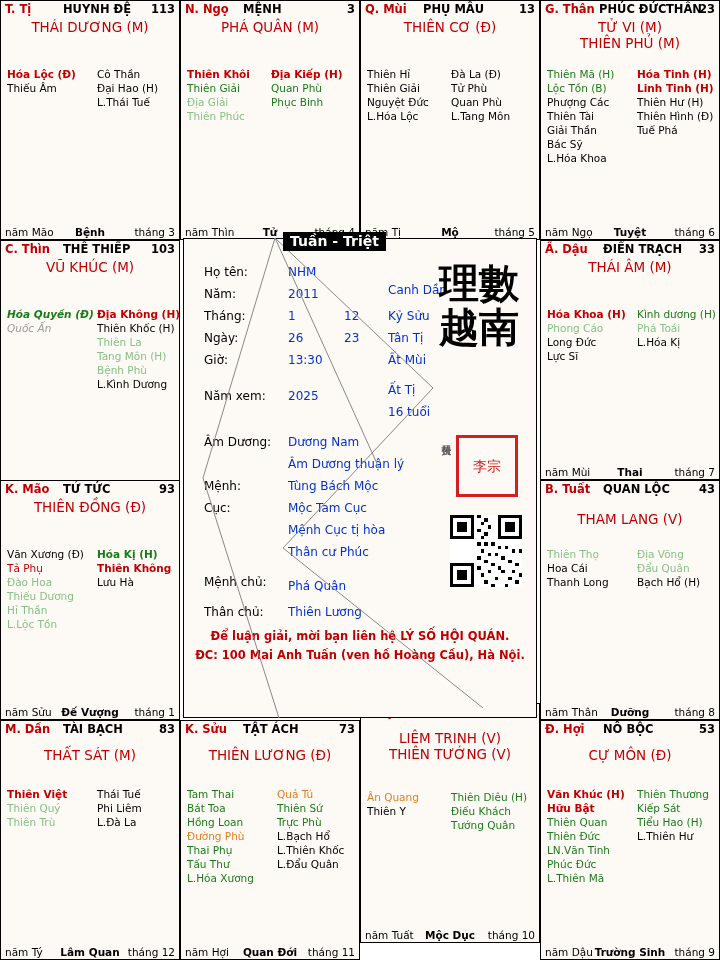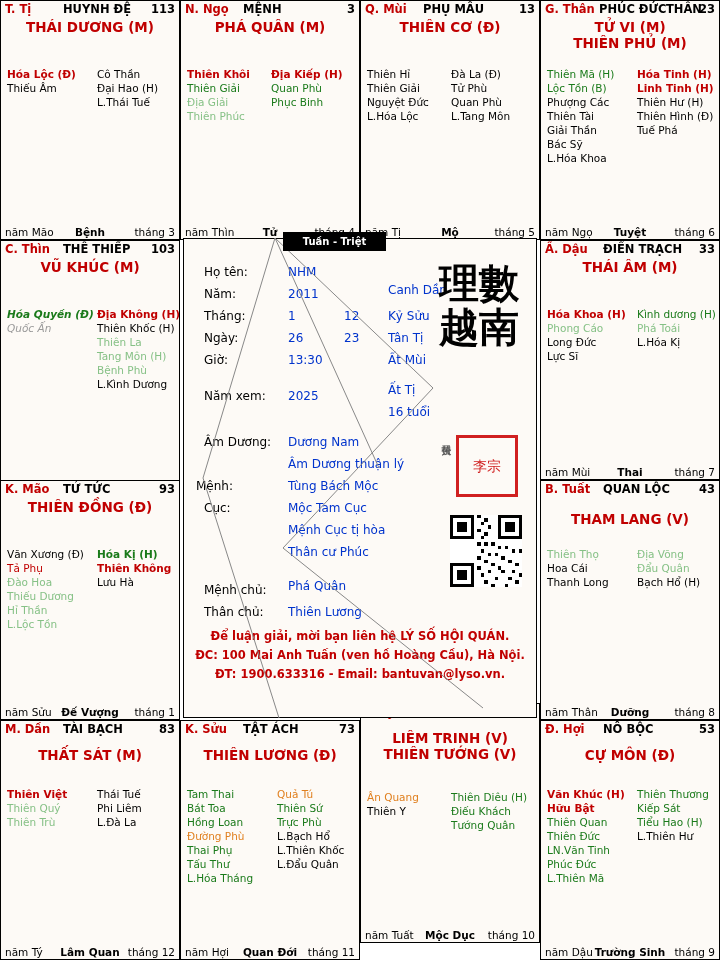--- a/index.html
+++ b/index.html
@@ -16,21 +16,21 @@
     position:absolute;
     border:1px solid #000;
     background:#fdfaf6;
     overflow:hidden;
   }
   .hdr { position:absolute; left:0; top:0; width:100%; height:17px; font-size:11.5px; }
   .hdr .cung { position:absolute; left:4px; top:1px; color:#c00000; font-weight:bold; }
   .hdr .cname { position:absolute; left:62px; top:1px; color:#000; font-weight:bold; }
   .hdr .num { position:absolute; right:4px; top:1px; color:#000; font-weight:bold; }
   .maintinh { position:absolute; left:0; top:18px; width:100%; text-align:center;
-              font-size:13.5px; font-weight:bold; color:#c00000; line-height:16px; }
+              font-size:13.5px; font-weight:normal; color:#c00000; line-height:16px; }
   .maintinh.two { font-size:13.5px; }
   .maintinh .l2 { display:block; }
   .col { position:absolute; top:0; font-size:10.5px; line-height:14px; }
   .col div { white-space:nowrap; }
   .foot { position:absolute; left:0; bottom:1px; width:100%; height:15px; font-size:10.5px; }
   .foot .n { position:absolute; left:4px; bottom:0; color:#000; }
   .foot .m { position:absolute; left:50%; transform:translateX(-50%); bottom:0; font-weight:bold; color:#000; }
   .foot .t { position:absolute; right:4px; bottom:0; color:#000; }
 
   .c-red { color:#c00000; }
@@ -41,21 +41,21 @@
   .c-orange { color:#e08020; }
   .bold { font-weight:bold; }
 
   
   #center {
     position:absolute; left:183px; top:238px; width:354px; height:480px;
     border:1px solid #000; background:#fdfaf6; overflow:hidden;
   }
   #tuantriet {
     position:absolute; left:283px; top:232px; width:103px; height:19px;
-    background:#000; color:#fff; font-size:10px; font-weight:bold;
+    background:#000; color:#fff; font-size:14px; font-weight:bold;
     text-align:center; line-height:19px; z-index:6;
   }
   .info-line { position:absolute; font-size:12px; color:#0033cc; white-space:nowrap; }
   .info-lbl { position:absolute; font-size:12px; color:#000; white-space:nowrap; }
   #kanji {
     position:absolute; right:14px; top:22px; width:86px;
     font-family:"DejaVu Serif", serif; font-size:40px; color:#000;
     text-align:center; line-height:44px; font-weight:bold;
   }
   #seal {
@@ -325,21 +325,21 @@
       <span class="num">73</span>
     </div>
     <div class="maintinh" style="top:26px;">THIÊN LƯƠNG (Đ)</div>
     <div class="col" style="left:6px;top:66px;">
       <div class="c-green">Tam Thai</div>
       <div class="c-green">Bát Toa</div>
       <div class="c-green">Hồng Loan</div>
       <div class="c-orange">Đường Phù</div>
       <div class="c-green">Thai Phụ</div>
       <div class="c-green">Tấu Thư</div>
-      <div class="c-green">L.Hóa Tháng</div>
+      <div class="c-green">L.Hóa Xương</div>
     </div>
     <div class="col" style="left:96px;top:66px;">
       <div class="c-orange">Quả Tú</div>
       <div class="c-green">Thiên Sứ</div>
       <div class="c-green">Trực Phù</div>
       <div class="c-black">L.Bạch Hổ</div>
       <div class="c-black">L.Thiên Khốc</div>
       <div class="c-black">L.Đẩu Quân</div>
     </div>
     <div class="foot">
@@ -429,29 +429,29 @@
 
     <div class="info-lbl" style="left:20px;top:150px;">Năm xem:</div>
     <div class="info-line" style="left:104px;top:150px;">2025</div>
     <div class="info-line" style="left:204px;top:144px;">Ất Tị</div>
     <div class="info-line" style="left:204px;top:166px;">16 tuổi</div>
 
     <div class="info-lbl" style="left:20px;top:196px;">Âm Dương:</div>
     <div class="info-line" style="left:104px;top:196px;">Dương Nam</div>
     <div class="info-line" style="left:104px;top:218px;">Âm Dương thuận lý</div>
 
-    <div class="info-lbl" style="left:12px;top:240px;">Mệnh:</div>
+    <div class="info-lbl" style="left:20px;top:240px;">Mệnh:</div>
     <div class="info-line" style="left:104px;top:240px;">Tùng Bách Mộc</div>
 
     <div class="info-lbl" style="left:20px;top:262px;">Cục:</div>
     <div class="info-line" style="left:104px;top:262px;">Mộc Tam Cục</div>
     <div class="info-line" style="left:104px;top:284px;">Mệnh Cục tị hòa</div>
     <div class="info-line" style="left:104px;top:306px;">Thân cư Phúc</div>
 
-    <div class="info-lbl" style="left:20px;top:344px;text-align:center;">Mệnh chủ:</div>
+    <div class="info-lbl" style="left:20px;top:336px;text-align:center;">Mệnh chủ:</div>
     <div class="info-line" style="left:104px;top:340px;">Phá Quân</div>
 
     <div class="info-lbl" style="left:20px;top:366px;">Thân chủ:</div>
     <div class="info-line" style="left:104px;top:366px;">Thiên Lương</div>
 
     <div id="kanji">理數越南</div>
     <div id="sealtext">扶黃公司</div>
     <div id="seal">李宗</div>
 
     <svg id="qr" viewBox="0 0 21 21" shape-rendering="crispEdges">
@@ -506,21 +506,20 @@
           <rect x="14" y="15" width="1" height="1"></rect>
         <rect x="18" y="16" width="1" height="1"></rect>
           <rect x="20" y="17" width="1" height="1"></rect>
         <rect x="12" y="14" width="1" height="1"></rect>
           <rect x="10" y="19" width="1" height="1"></rect>
       </g>
     </svg>
 
     <div class="note" style="top:390px;">Để luận giải, mời bạn liên hệ LÝ SỐ HỘI QUÁN.</div>
     <div class="note" style="top:409px;">ĐC: 100 Mai Anh Tuấn (ven hồ Hoàng Cầu), Hà Nội.</div>
-    <div class="note" style="top:428px;">ĐT: 1900.633316 - Email: bantuvan@lyso.vn.</div>
   </div>
 
   <svg class="lines" viewBox="0 0 354 480">
     <g stroke="#888" stroke-width="1" fill="none">
       <path d="M92 0 L20 240 L96 480"></path>
       <path d="M92 0 L250 150 L100 310 L300 470"></path>
       <path d="M92 0 L196 230"></path>
     </g>
   </svg>
 

